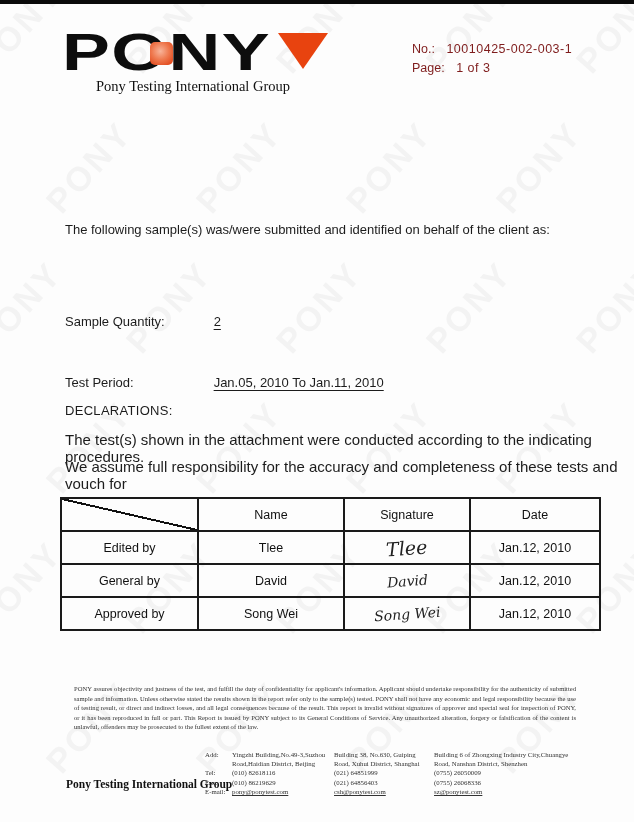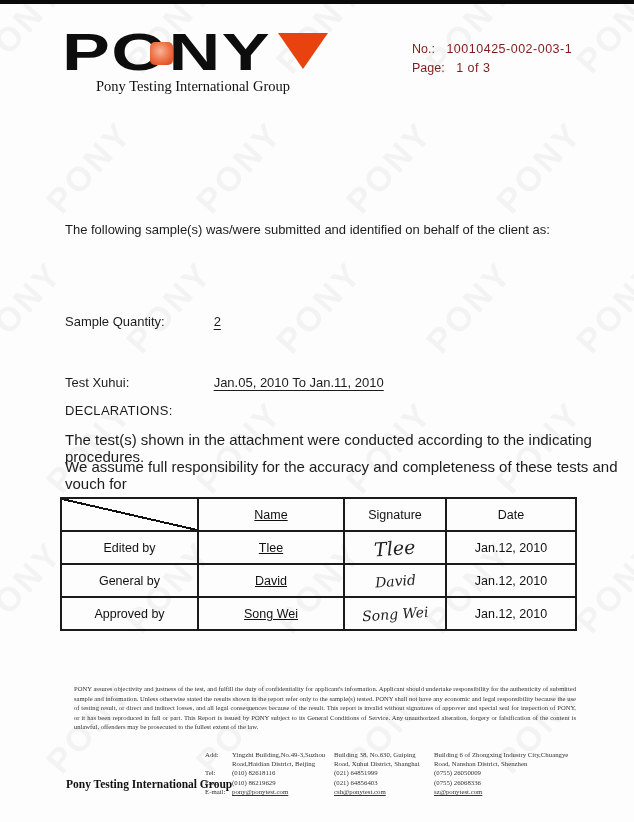--- a/index.html
+++ b/index.html
@@ -41,22 +41,22 @@
   .statement { position: absolute; left: 65px; font-size: 13px; color: #1c1c1c; }
   .decl-head { position: absolute; left: 65px; font-size: 13px; color: #1c1c1c; letter-spacing: 0.3px; }
   .decl-line { position: absolute; left: 65px; font-size: 15px; color: #1c1c1c; }
 
   
   .sig-table { position: absolute; left: 60px; top: 497px; width: 516px; border-collapse: collapse;
                table-layout: fixed; background: transparent; }
   .sig-table td { border: 2px solid #1a1a1a; text-align: center; vertical-align: middle;
                   font-size: 12.5px; color: #111; height: 33px; padding: 0 2px; }
   .sig-table .c0 { width: 137px; }
-  .sig-table .c1 { width: 146px; text-decoration: underline; }
-  .sig-table .c2 { width: 102px; }
+  .sig-table .c1 { width: 146px; }
+  .sig-table .c2 { width: 126px; }
   .sig-table .c3 { width: 130px; }
   .diag-cell { background-image: linear-gradient(to top right,
       transparent calc(50% - 1px), #111 calc(50% - 1px), #111 calc(50% + 1px), transparent calc(50% + 1px)); }
   .signature { font-family: "DejaVu Serif", serif; font-style: italic; font-size: 17px;
                transform: rotate(-4deg); display: inline-block; color: #222; }
 
   
   .disclaimer { position: absolute; left: 74px; top: 684px; width: 502px;
                 font-family: "Liberation Serif", serif; font-size: 6.6px; line-height: 9.6px;
                 text-align: justify; color: #333; }
@@ -128,21 +128,21 @@
   </div>
 
 
   <div class="statement" style="top:222px;">The following sample(s) was/were submitted and identified on behalf of the client as:</div>
 
   <div class="row" style="top:314px;">
     <span class="flabel">Sample Quantity:</span>
     <span class="fvalue">2</span>
   </div>
   <div class="row" style="top:375px;">
-    <span class="flabel">Test Xuhui:</span>
+    <span class="flabel">Test Period:</span>
     <span class="fvalue">Jan.05, 2010 To Jan.11, 2010</span>
   </div>
 
   <div class="decl-head" style="top:403px;">DECLARATIONS:</div>
   <div class="decl-line" style="top:431px;">The test(s) shown in the attachment were conducted according to the indicating procedures.</div>
   <div class="decl-line" style="top:458px;">We assume full responsibility for the accuracy and completeness of these tests and vouch for</div>
 
   <table class="sig-table">
     <tbody>
         <tr>

